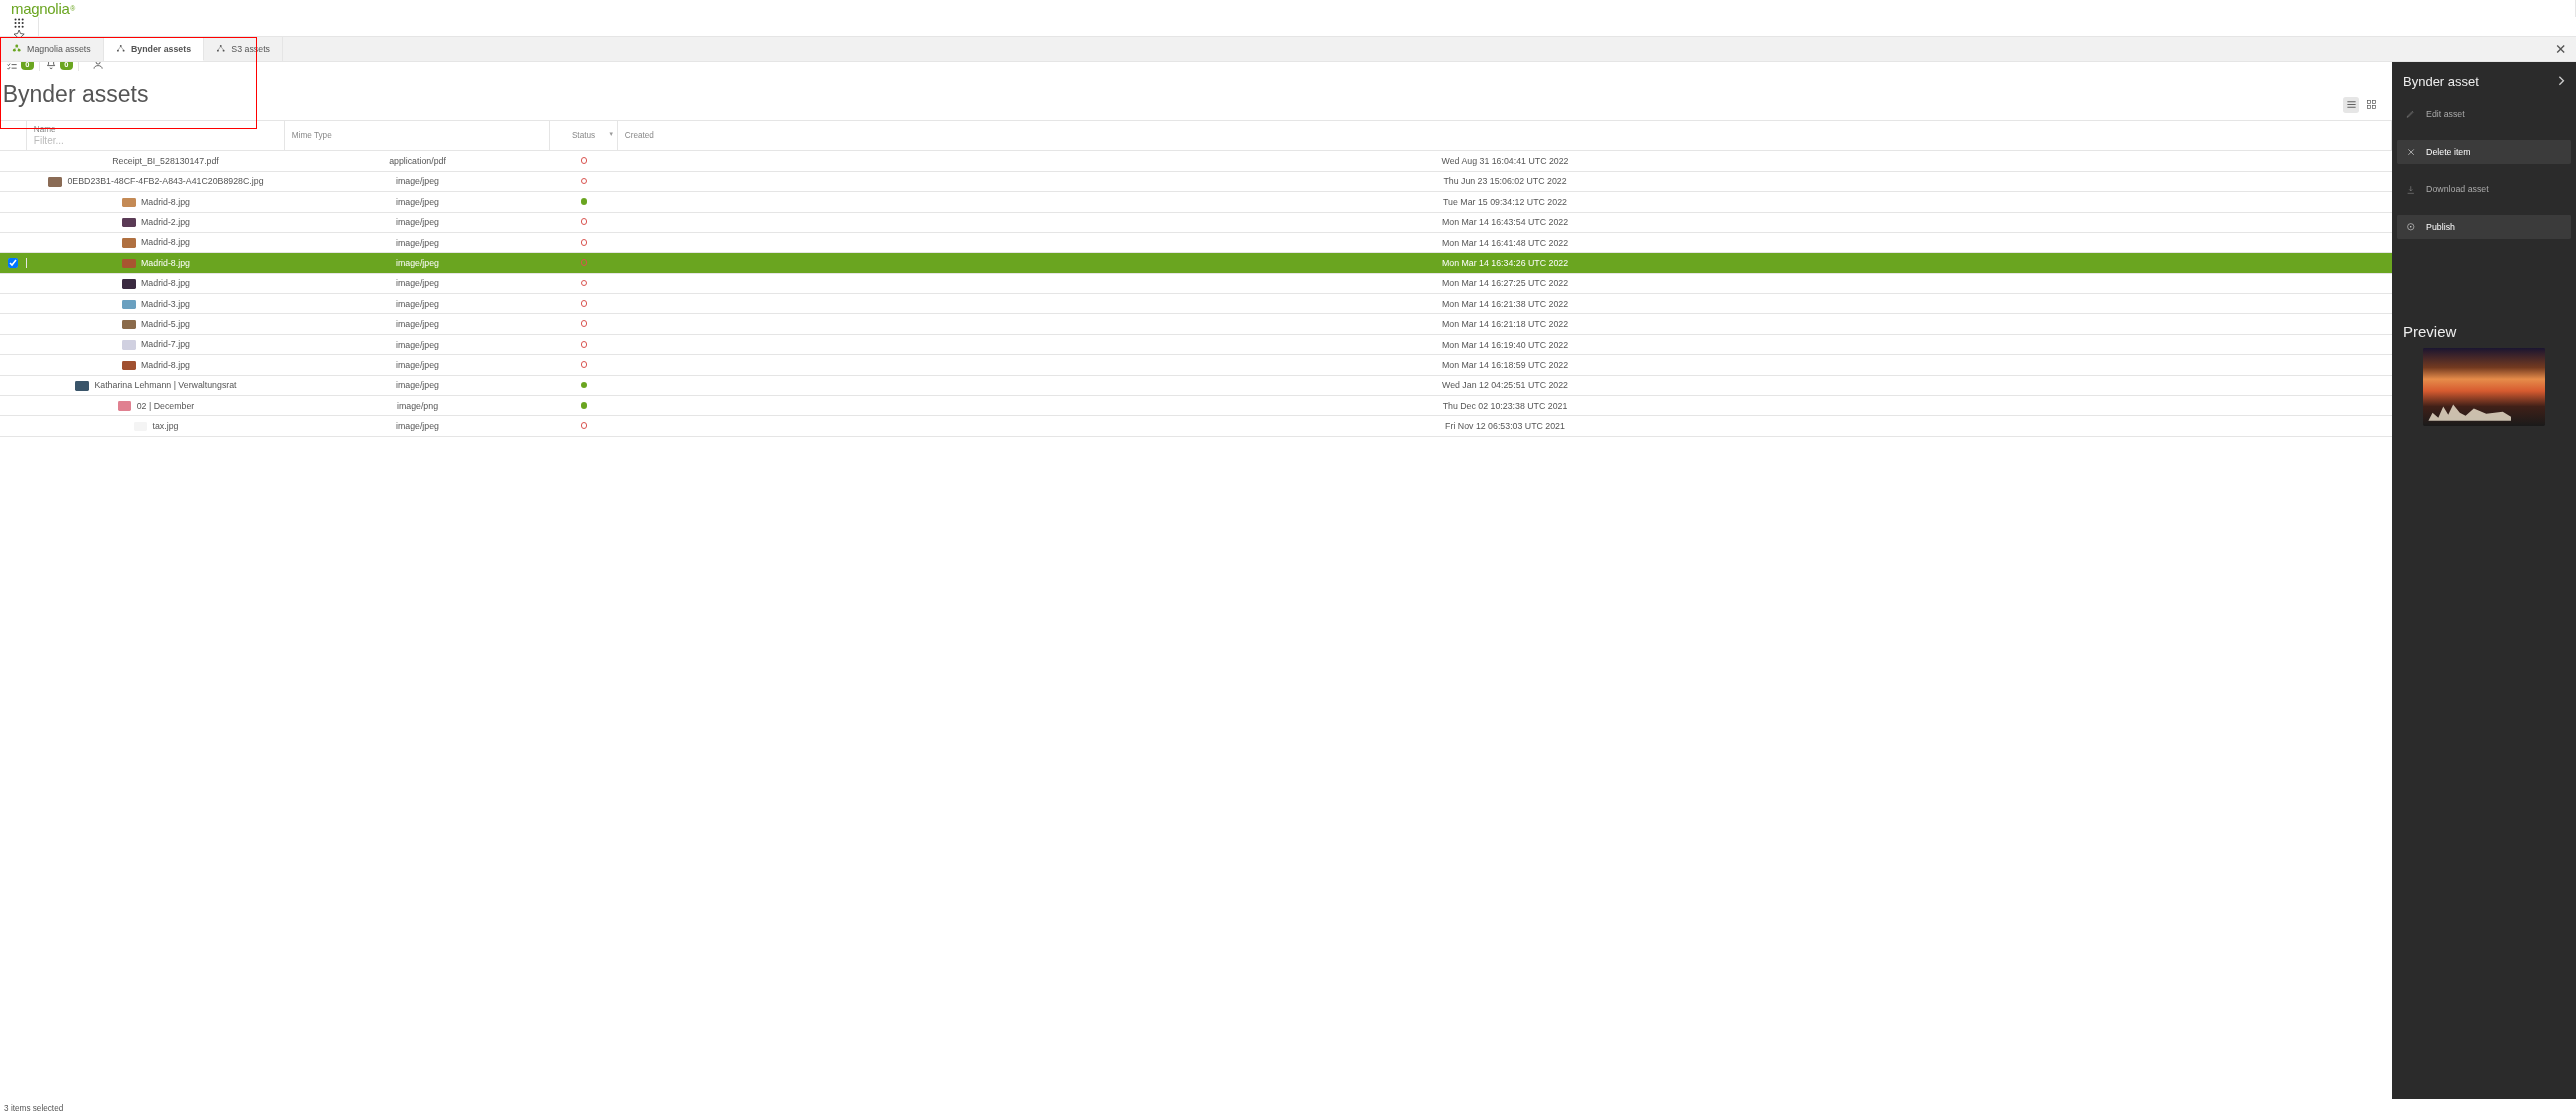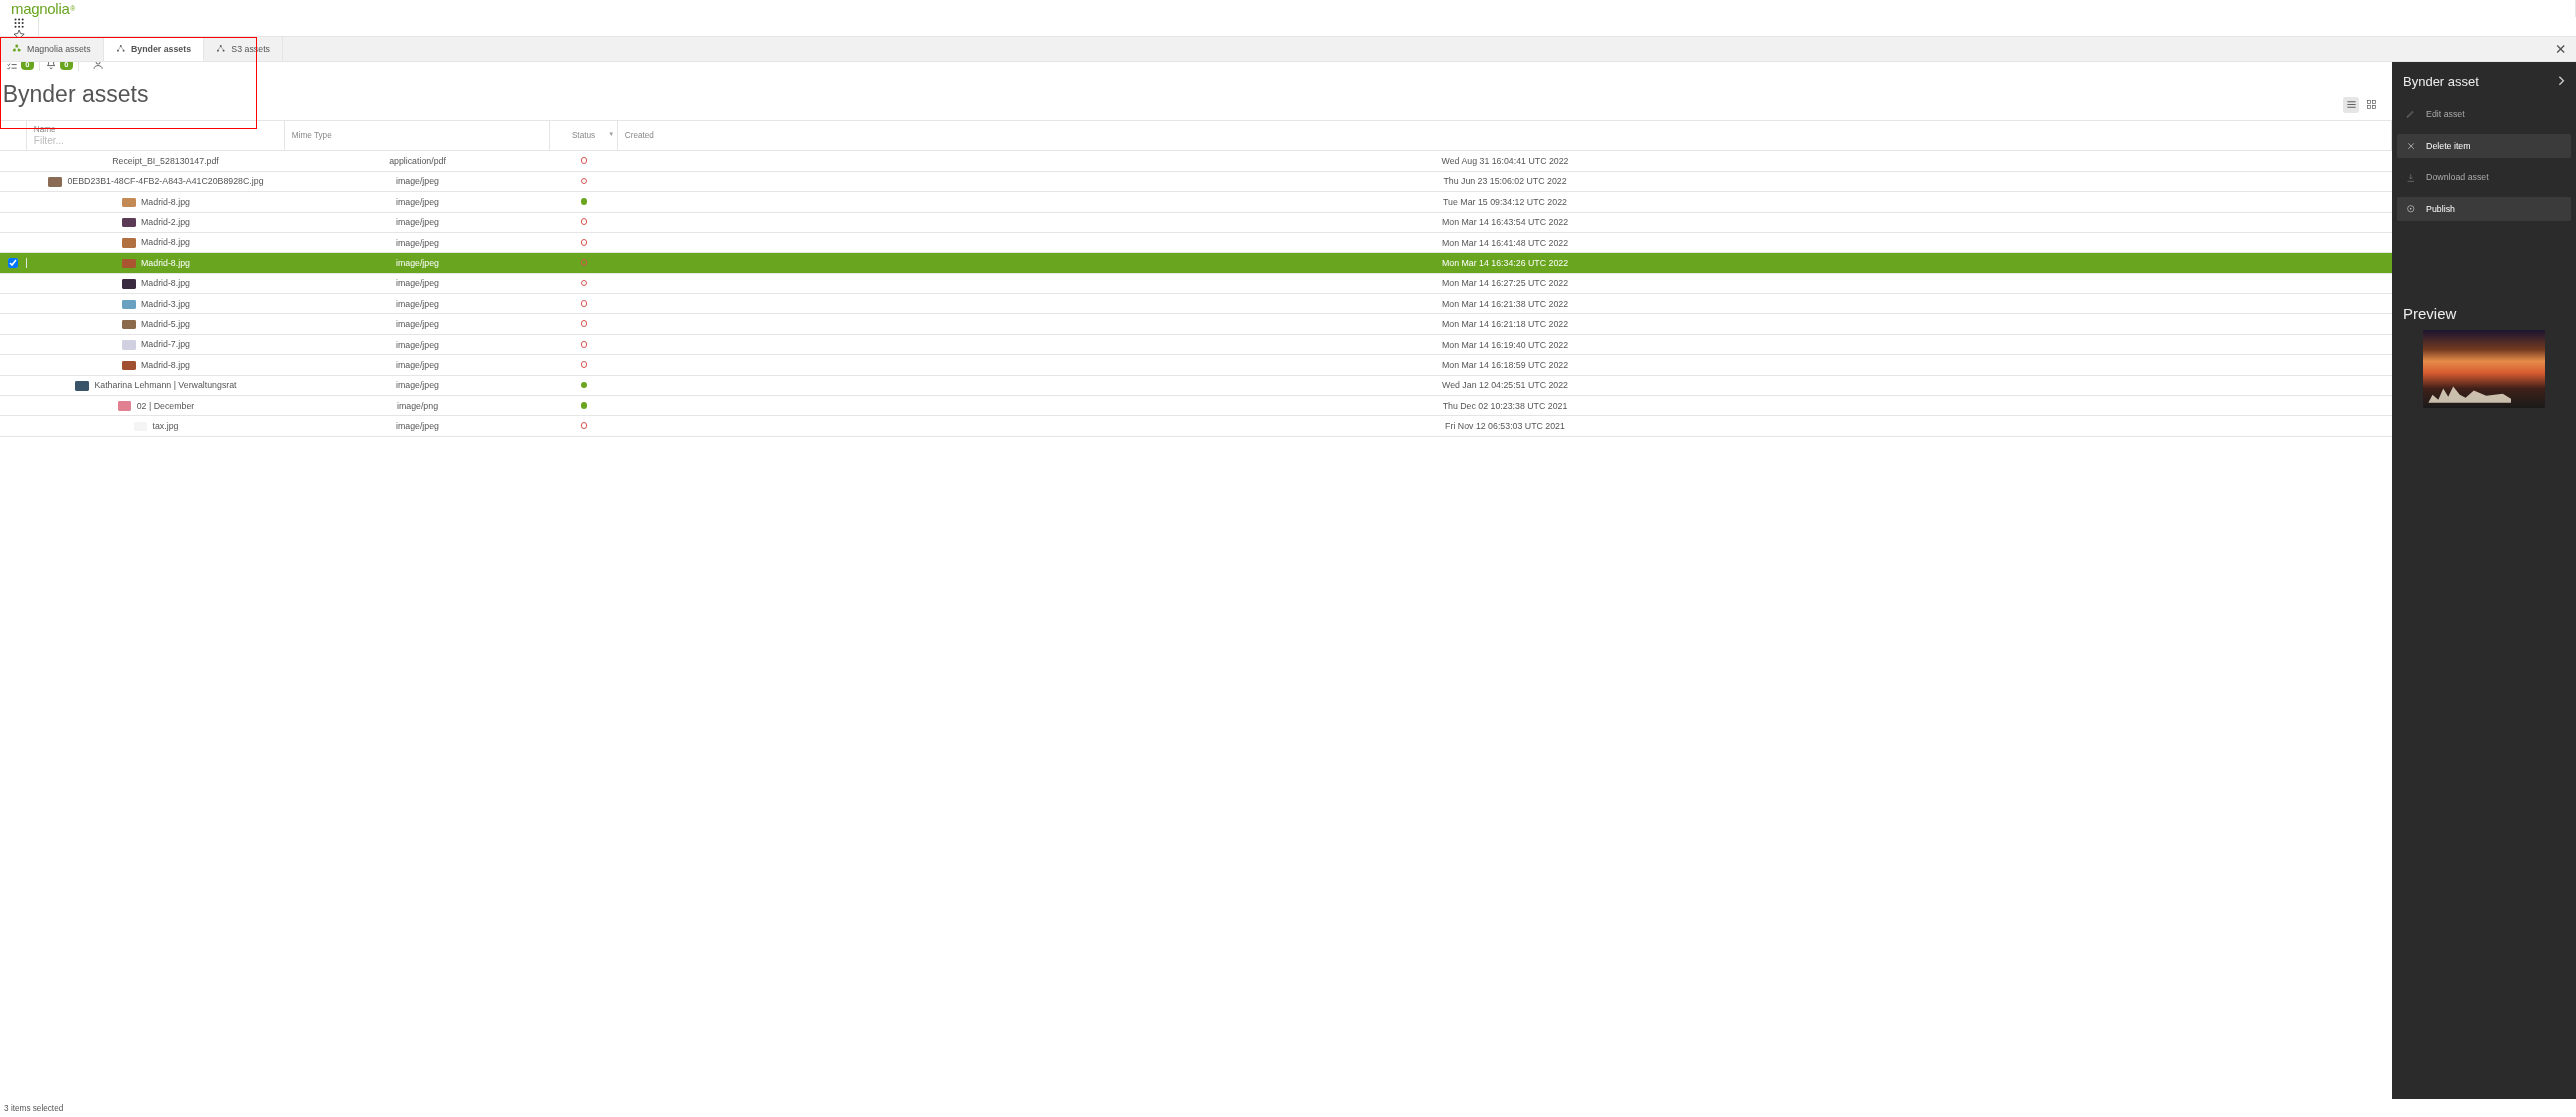--- a/index.html
+++ b/index.html
@@ -211,21 +211,21 @@
   }
   .panel-header {
     display:flex;
     align-items:center;
     justify-content:space-between;
     padding: 12.2px 11px 11px 11px;
     font-size: 13px;
     font-weight: 300;
     gap: 47px;
   }
-  .panel-actions { padding: 2.7px 5.4px; display:flex; flex-direction:column; gap:8px; }
+  .panel-actions { padding: 2.7px 5.4px; display:flex; flex-direction:column; gap:14px; }
   .action-item {
     display:flex;
     align-items:center;
     gap: 9.5px;
     padding: 6.8px 8.2px;
     border-radius: 1.4px;
     cursor:pointer;
     color: #aaa;
   }
   .action-item.highlight {

